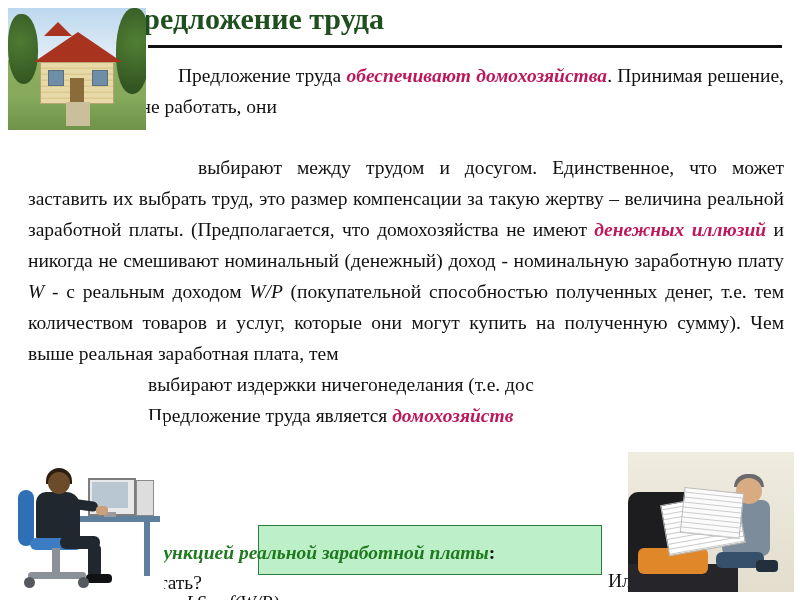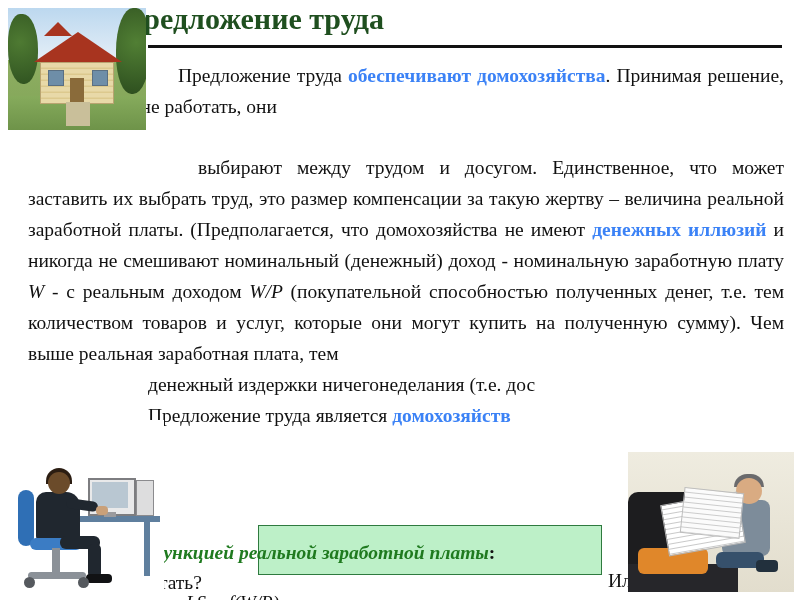--- a/index.html
+++ b/index.html
@@ -58,22 +58,23 @@
     font-family: "Liberation Serif", serif;
   }
   .body-text p {
     margin: 0;
   }
   .p1 { text-indent: 150px; }
   .p2 { text-indent: 170px; margin-top: 30px !important; }
   .p3 { text-indent: 130px; }
   .p4 { text-indent: 120px; }
   .green-bold-italic {
-    color: #3b82f6;
+    color: #be185d;
     font-weight: bold;
+    font-style: italic;
   }
   .ital { font-style: italic; }
 
   
   .highlight-box {
     position: absolute;
     left: 258px;
     top: 525px;
     width: 342px;
     height: 48px;
@@ -219,21 +220,21 @@
   <div class="title-rule"></div>
 
   <div class="body-text">
     <p class="p1">
       <span>Предложение труда </span><span class="green-bold-italic">обеспечивают домохозяйства</span><span>. Принимая  решение, работать или не работать,  они</span>
     </p>
     <p class="p2">
       <span>выбирают между трудом и досугом. Единственное, что может заставить их выбрать труд, это размер компенсации за такую жертву – величина реальной заработной платы. (Предполагается, что домохозяйства не имеют </span><span class="green-bold-italic">денежных иллюзий</span><span> и никогда не смешивают номинальный (денежный) доход - номинальную заработную плату </span><span class="ital">W</span><span> - с реальным доходом </span><span class="ital">W/P</span><span> (покупательной способностью полученных денег, т.е. тем количеством товаров и услуг, которые они могут купить на полученную сумму). Чем выше реальная заработная плата, тем</span>
     </p>
     <p class="p4">
-      <span>денежный издержки ничегонеделания (т.е. дос</span>
+      <span>выбирают издержки ничегонеделания (т.е. дос</span>
     </p>
     <p class="p4">
       <span>Предложение труда является </span><span class="green-bold-italic">домохозяйств</span>
     </p>
   </div>
 
   <div class="highlight-box"></div>
   <div class="func-line">
     <span>функцией реальной заработной платы</span><span class="colon">:</span>
   </div>

